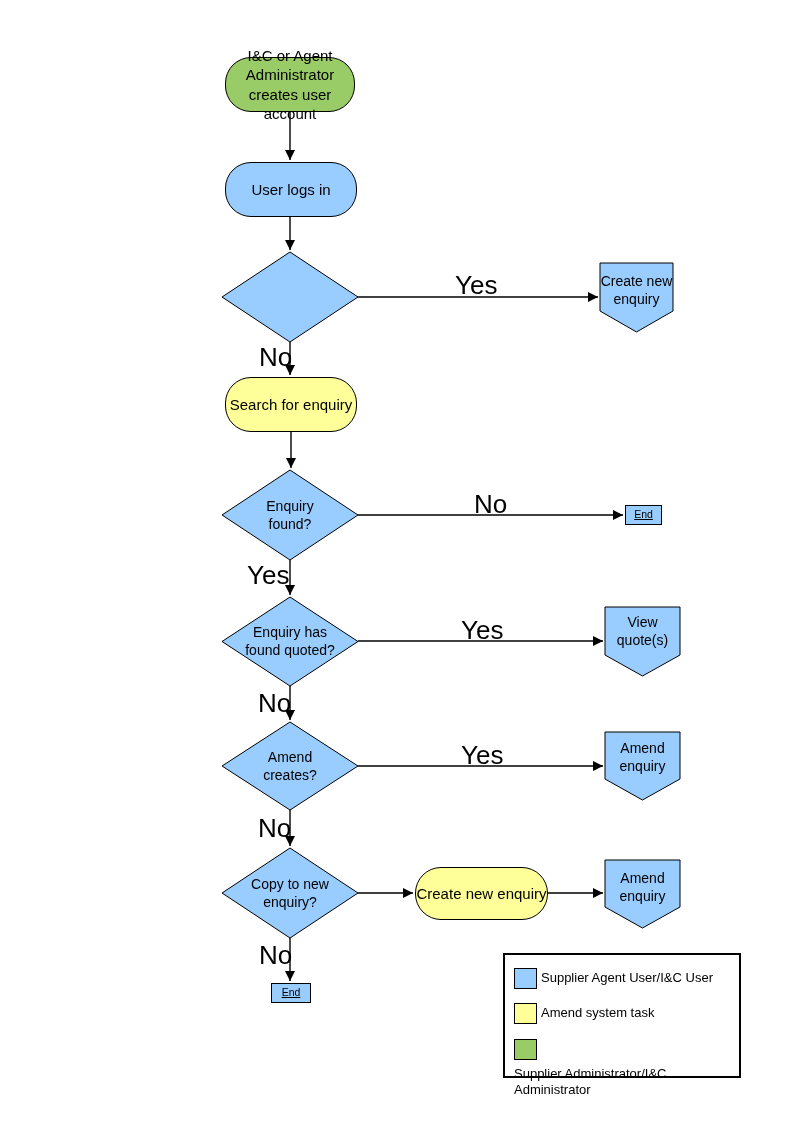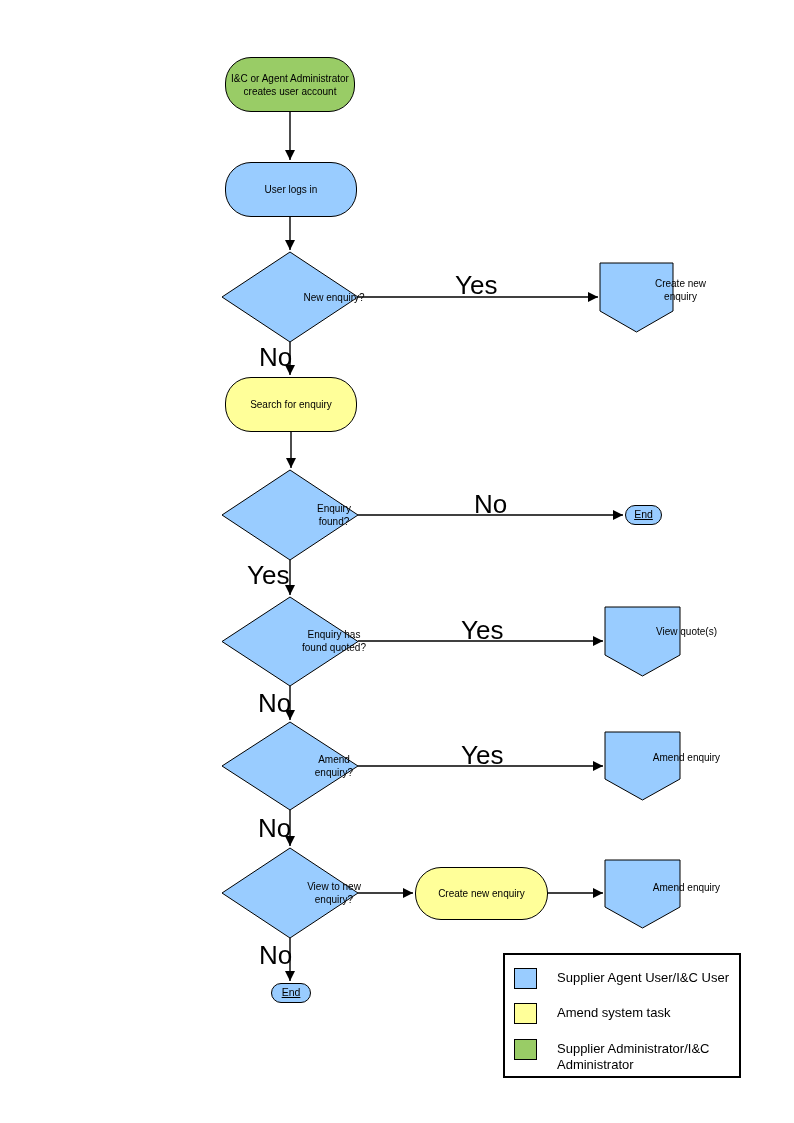--- a/index.html
+++ b/index.html
@@ -1,32 +1,32 @@
 <!DOCTYPE html>
 <html><head>
 <meta charset="utf-8">
 <style>
   html,body{margin:0;padding:0;background:#fff;}
   #page{position:relative;width:794px;height:1123px;background:#ffffff;overflow:hidden;
         font-family:"Liberation Sans", sans-serif;color:#000;}
   #wires{position:absolute;left:0;top:0;width:794px;height:1123px;}
   .shape{position:absolute;display:flex;align-items:center;justify-content:center;
-         text-align:center;font-size:10px;line-height:1.3;white-space:pre-line;box-sizing:border-box;border-radius:26px;}
+         text-align:center;font-size:15px;line-height:1.3;white-space:pre-line;box-sizing:border-box;border-radius:26px;}
   .rect{border:1px solid #000;}
   .fill-green{background:#99CC66;}
   .fill-blue{background:#99CCFF;}
   .fill-yellow{background:#FFFF99;}
-  .terminator{border:1px solid #000;border-radius:10px;font-size:10.5px;text-decoration:underline;}
+  .terminator{border:1px solid #000;border-radius:0;font-size:10.5px;text-decoration:underline;}
   .node-text{position:absolute;display:flex;align-items:center;justify-content:center;
-             text-align:center;font-size:10px;line-height:1.3;white-space:pre-line;pointer-events:none;margin-left:44px;}
+             text-align:center;font-size:14px;line-height:1.3;white-space:pre-line;pointer-events:none;}
   .edge-label{position:absolute;font-size:26px;line-height:1;}
   #legend{position:absolute;left:503px;top:953px;width:238px;height:125px;
           border:2px solid #000;box-sizing:border-box;background:#fff;}
-  .legend-row{position:absolute;left:9px;display:flex;gap:20px;align-items:flex-start;}
-  .legend-row.r1{top:13px;} .legend-row.r2{top:48px;} .legend-row.r3{top:84px;}
+  .legend-row{position:absolute;left:9px;display:flex;gap:4px;align-items:flex-start;}
+  .legend-row.r1{top:13px;} .legend-row.r2{top:48px;} .legend-row.r3{top:84px;flex-direction:column;}
   .swatch{width:23px;height:21px;border:1px solid #000;box-sizing:border-box;flex:0 0 auto;}
   .legend-label{font-size:13px;line-height:1.2;white-space:pre-line;padding-top:2px;}
 </style>
 </head>
 <body>
 
 <div id="page">
 
   <svg id="wires" viewBox="0 0 794 1123" xmlns="http://www.w3.org/2000/svg">
     <defs>
@@ -72,28 +72,27 @@
   <div class="shape rect fill-blue" style="left:225px;top:162px;width:132px;height:55px;">User logs in</div>
 
   <div class="shape rect fill-yellow" style="left:225px;top:377px;width:132px;height:55px;">Search for enquiry</div>
 
   <div class="shape rect fill-yellow" style="left:415px;top:867px;width:133px;height:53px;">Create new enquiry</div>
 
   <div class="shape terminator fill-blue" style="left:625px;top:505px;width:37px;height:20px;">End</div>
 
   <div class="shape terminator fill-blue" style="left:271px;top:983px;width:40px;height:20px;">End</div>
 
-  <div class="node-text" style="left:230px;top:282px;width:120px;height:30px;">New enquiry?</div>
   <div class="node-text" style="left:230px;top:495px;width:120px;height:40px;">Enquiry
 found?</div>
   <div class="node-text" style="left:230px;top:621px;width:120px;height:40px;">Enquiry has
 found quoted?</div>
   <div class="node-text" style="left:230px;top:746px;width:120px;height:40px;">Amend
-enquiry?</div>
-  <div class="node-text" style="left:230px;top:873px;width:120px;height:40px;">View to new
+creates?</div>
+  <div class="node-text" style="left:230px;top:873px;width:120px;height:40px;">Copy to new
 enquiry?</div>
 
   <div class="node-text" style="left:600px;top:270px;width:73px;height:40px;">Create new
 enquiry</div>
   <div class="node-text" style="left:605px;top:617px;width:75px;height:28px;text-align:center;">View quote(s)</div>
   <div class="node-text" style="left:605px;top:742px;width:75px;height:30px;">Amend enquiry</div>
   <div class="node-text" style="left:605px;top:872px;width:75px;height:30px;">Amend enquiry</div>
 
   <div class="edge-label" style="left:455px;top:272px;">Yes</div>
   <div class="edge-label" style="left:259px;top:344px;">No</div>

